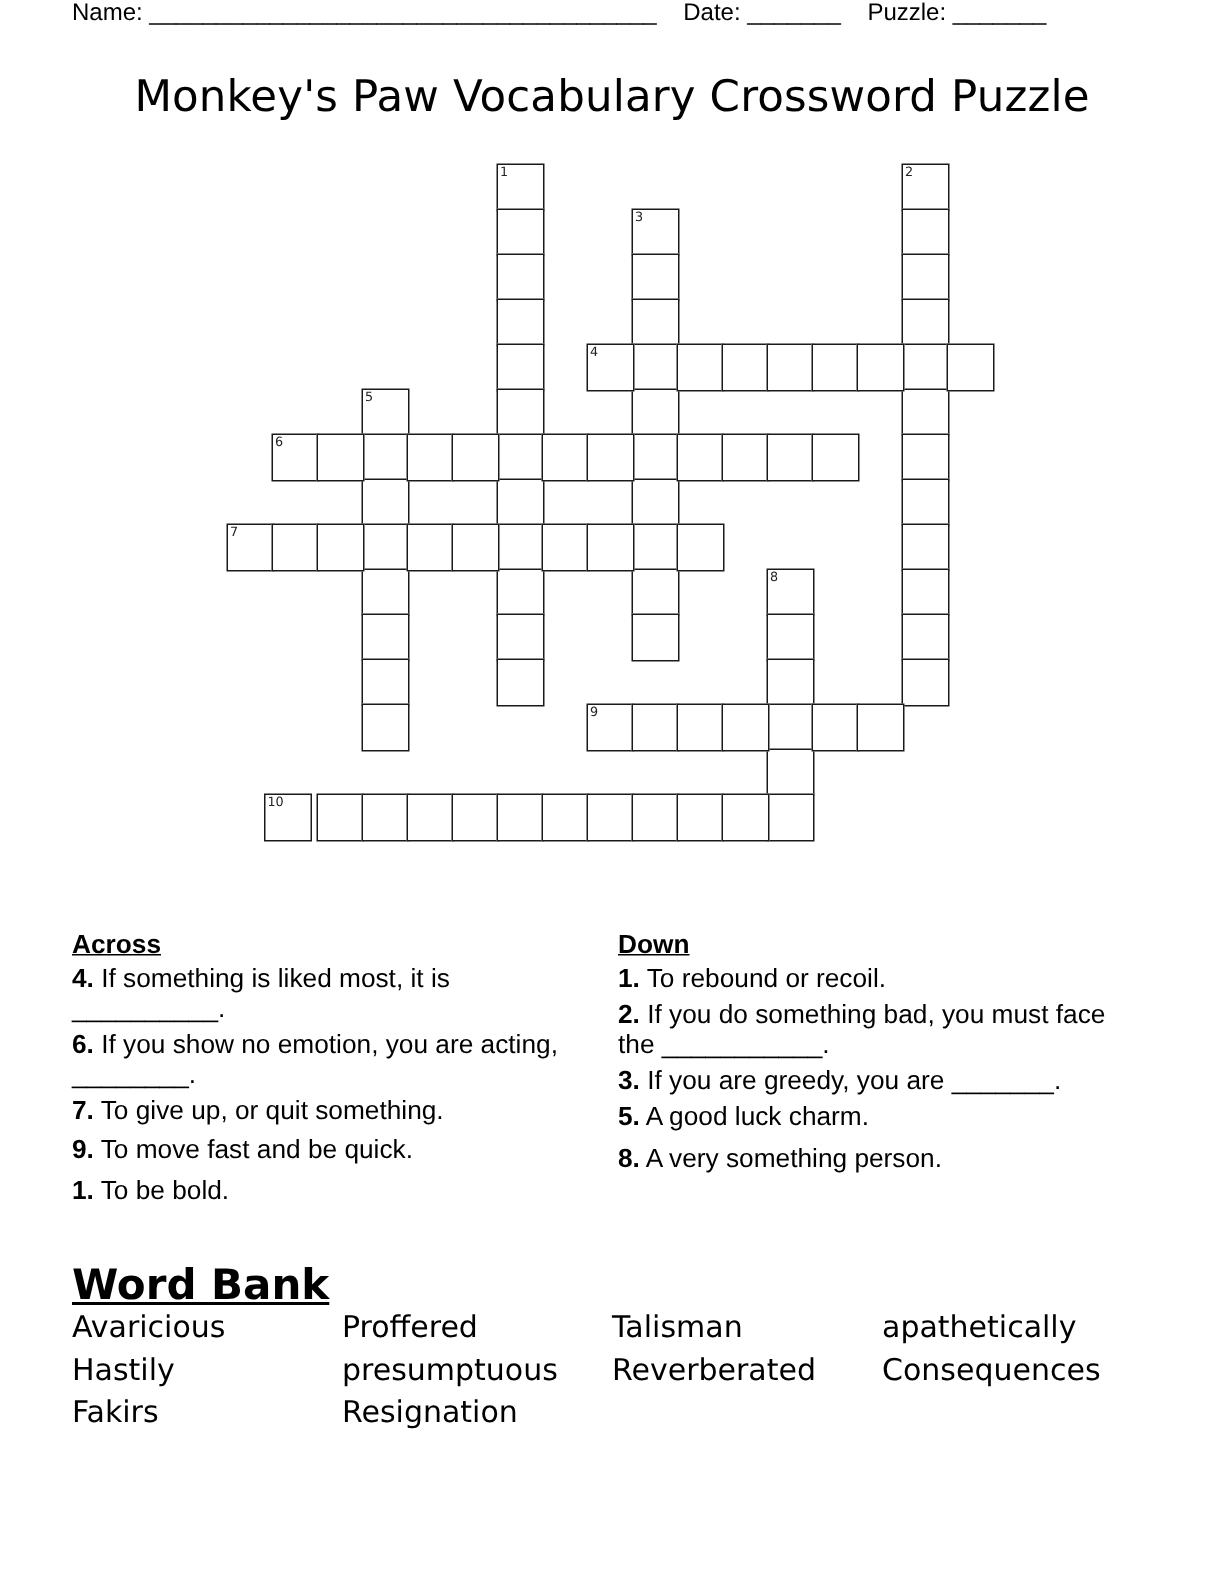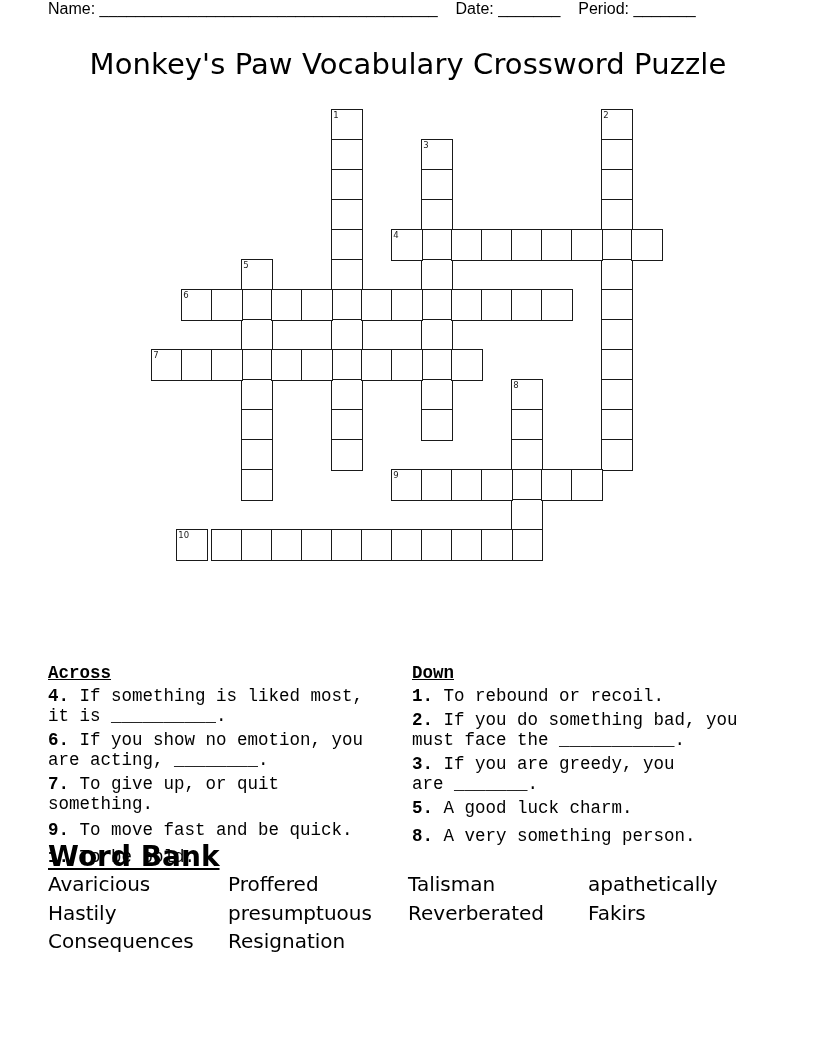--- a/index.html
+++ b/index.html
@@ -17,21 +17,21 @@
     .grid { position: absolute; left: 0; top: 0; width: 816px; height: 600px; }
     .cell {
       position: absolute; width: 30px; height: 30px; box-sizing: border-box;
       border: 1.5px solid #1a1a1a; background: #fff; margin-left: -0.75px; margin-top: -0.75px;
     }
     .cell .num {
       position: absolute; left: 1px; top: 0px; font-family: "DejaVu Sans", sans-serif;
       font-size: 8.5px; line-height: 10px; color: #222;
     }
     .clues {
-      position: absolute; top: 662px; font-family: Liberation Mono, monospace;
+      position: absolute; top: 618px; font-family: Liberation Sans, sans-serif;
       font-size: 17.5px; line-height: 20px;
     }
     .clues.across { left: 48px; width: 330px; }
     .clues.down { left: 412px; width: 340px; }
     .clues h3 {
       margin: 0 0 2px 0; font-size: 17.5px; font-weight: bold; text-decoration: underline;
       line-height: 22px;
     }
     .clue { margin: 0 0 4px 0; }
     .clue b { font-weight: bold; }
@@ -42,21 +42,21 @@
       margin: 0; font-size: 28px; font-weight: bold; text-decoration: underline; line-height: 26px;
     }
     .wb-grid {
       display: grid; grid-template-columns: 180px 180px 180px 180px;
       font-size: 20px; line-height: 28.5px;
     }
   </style>
 </head>
 <body>
 
-<div class="header-line"><span>Name:</span> <span>______________________________________</span>    <span>Date:</span> <span>_______</span>    <span>Period:</span> <span>_______</span></div>
+<div class="header-line"><span>Name:</span> <span>______________________________________</span>    <span>Date:</span> <span>_______</span>    <span>Puzzle:</span> <span>_______</span></div>
 
 <div class="title">Monkey's Paw Vocabulary Crossword Puzzle</div>
 
 <div class="grid" id="grid">
     <div class="cell" style="left: 332px; top: 110px; width: 31.5px; height: 31.5px;">
       <span class="num">1</span>
     </div>
     <div class="cell" style="left: 332px; top: 140px; width: 31.5px; height: 31.5px;"></div>
     <div class="cell" style="left: 332px; top: 170px; width: 31.5px; height: 31.5px;"></div>
     <div class="cell" style="left: 332px; top: 200px; width: 31.5px; height: 31.5px;"></div>
@@ -187,17 +187,17 @@
 <div class="wordbank">
   <h3>Word Bank</h3>
   <div class="wb-grid">
     <span>Avaricious</span>
     <span>Proffered</span>
     <span>Talisman</span>
     <span>apathetically</span>
     <span>Hastily</span>
     <span>presumptuous</span>
     <span>Reverberated</span>
+    <span>Consequences</span>
     <span>Fakirs</span>
-    <span>Consequences</span>
     <span>Resignation</span>
   </div>
 </div>
 
 </body></html>

